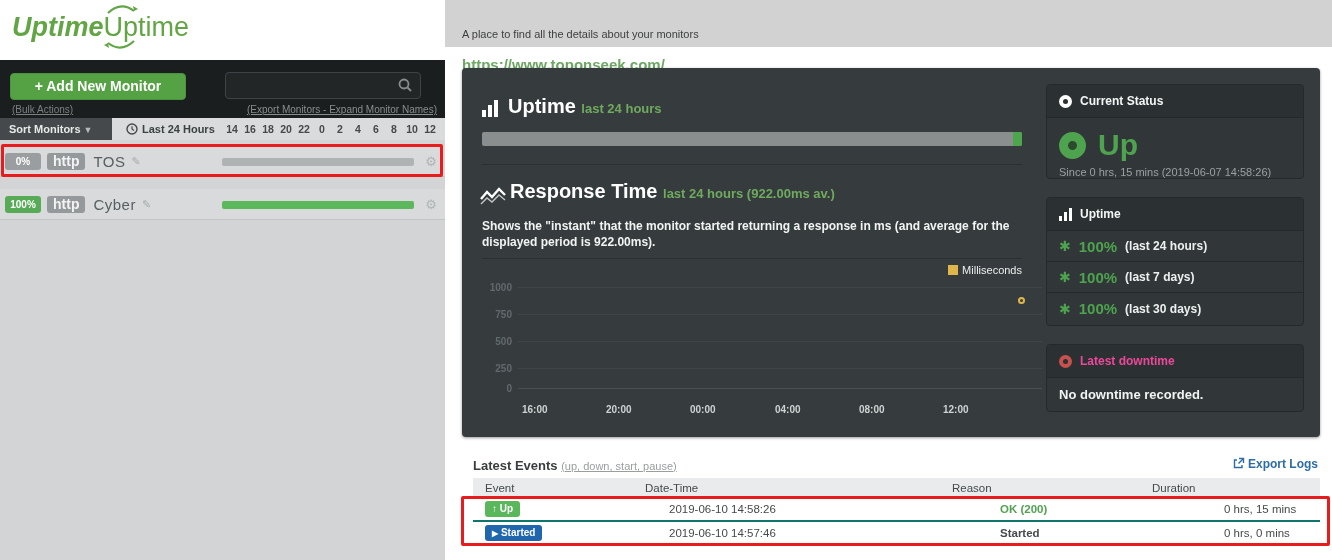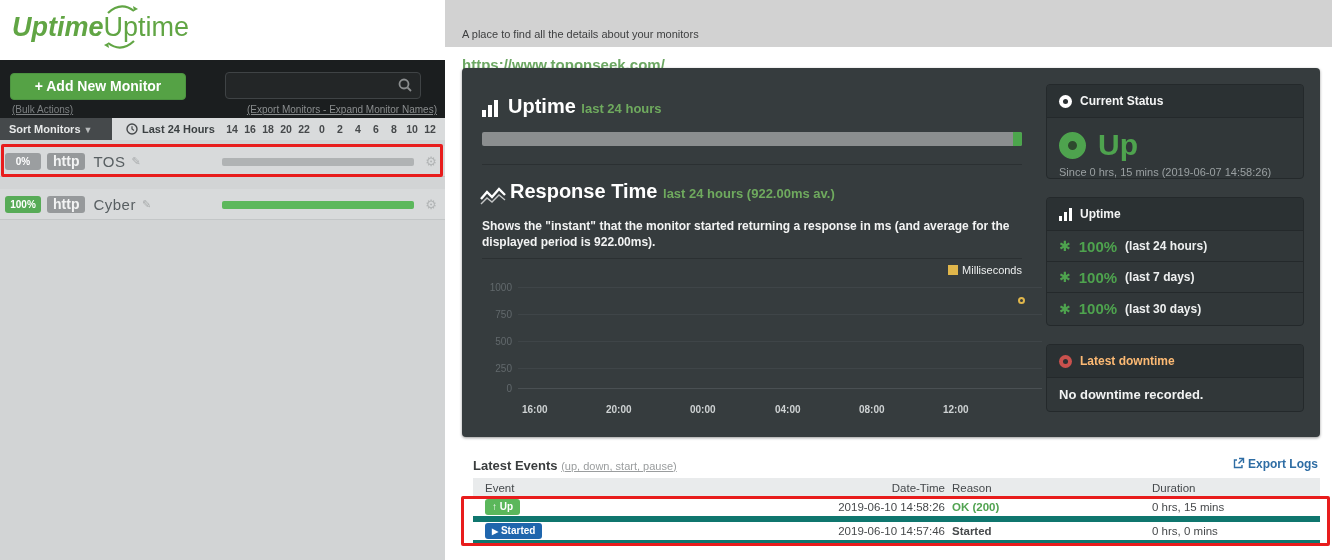--- a/index.html
+++ b/index.html
@@ -67,21 +67,21 @@
 
   #resp-icon { position:absolute; left:18px; top:118px; }
   #resp-title { left:48px; top:112px; }
   #resp-desc { position:absolute; left:20px; top:150px; width:546px; font-size:12px; font-weight:bold;
     color:#f2f3f3; line-height:16px; }
   #legend { position:absolute; left:20px; top:196px; width:540px; text-align:right; font-size:11px; color:#eceeee; }
   #legend .sq { display:inline-block; width:10px; height:10px; background:#e0b64b; margin-right:4px; vertical-align:-1px; }
 
   #chart { position:absolute; left:20px; top:212px; width:560px; height:148px; }
   .gridline { position:absolute; left:36px; width:524px; border-top:1px solid #3f4548; }
-  .ytick { position:absolute; left:0; width:30px; text-align:right; font-size:10px; color:#62696c; }
+  .ytick { position:absolute; left:0; width:30px; text-align:right; font-size:10px; color:#62696c;font-weight:bold; }
   .xtick { position:absolute; top:124px; font-size:10px; font-weight:bold; color:#ced2d3; }
   #data-point { position:absolute; left:536px; top:17px; width:7px; height:7px; border:2px solid #e0b64b;
     border-radius:50%; background:transparent; }
   #x-axis { position:absolute; left:36px; top:108px; width:524px; border-top:1px solid #4a5053; }
 
   
   .side-panel { position:absolute; left:584px; width:258px; border:1px solid #24292b; border-radius:4px;
     background:#313739; overflow:hidden; }
   .panel-head { height:33px; background:#2b3133; border-bottom:1px solid #24292b; display:flex;
     align-items:center; padding-left:12px; gap:8px; font-size:12px; font-weight:bold; color:#f4f5f5; }
@@ -93,36 +93,36 @@
   #up-circle { width:27px; height:27px; border-radius:50%; border:9px solid #4ea34e; background:#2e4a2e; }
   #up-text { font-size:30px; font-weight:bold; color:#4ea34e; }
   #since-text { margin-top:4px; font-size:11px; color:#9aa0a2; }
 
   .stat-row { height:31px; border-bottom:1px solid #24292b; display:flex; align-items:center; padding-left:12px; gap:8px; }
   .stat-row:last-child { border-bottom:none; }
   .burst { color:#4ea34e; font-size:14px; }
   .stat-pct { color:#4ea34e; font-size:15px; font-weight:bold; }
   .stat-label { color:#eef0f0; font-size:12px; font-weight:bold; }
 
-  #downtime-head { color:#fdba74; }
+  #downtime-head { color:#ec4899; }
   #downtime-body { padding:9px 12px; font-size:13px; font-weight:bold; color:#f2f3f3; }
 
   .bars-sm { display:flex; align-items:flex-end; gap:2px; }
   .bars-sm i { display:block; background:#fff; width:3px; }
 
   
   #events-title { position:absolute; left:473px; top:458px; font-size:13px; font-weight:bold; color:#3a3d3e; }
   #events-sub { font-size:11px; font-weight:normal; color:#9a9d9e;text-decoration:underline; }
   #export-logs { position:absolute; right:14px; top:457px; font-size:12px; font-weight:bold; color:#2e6da4; cursor:pointer; }
   #events-table { position:absolute; left:473px; top:478px; width:847px; }
   #events-header { display:flex; height:20px; background:#e9ebec; align-items:center;
     font-size:11.5px; color:#45494c; border-bottom:1px solid #d8dadb; }
-  .ev-row { display:flex; height:24px; align-items:center; background:#fff; border-bottom:6px solid #0f766e; font-size:11.5px; color:#46494b; }
+  .ev-row { display:flex; height:24px; align-items:center; background:#fff; border-bottom:2px solid #0f766e; font-size:11.5px; color:#46494b;gap:24px; }
   .col-event { width:172px; padding-left:12px; }
-  .col-dt { width:300px;text-align:right; }
+  .col-dt { width:300px; }
   .col-reason { width:200px;margin-left:7px; }
   .col-dur { flex:1; }
   .ev-badge { display:inline-block; height:16px; border-radius:3px; color:#fff; font-size:10px;
     font-weight:bold; line-height:16px; padding:0 7px; }
   .badge-up { background:#5bb75b; }
   .badge-started { background:#1f66ad; }
   .reason-ok { color:#51a351; font-weight:bold; }
 
   
   .annotation { position:absolute; border:3px solid #e81c1c; border-radius:2px; pointer-events:none; }

